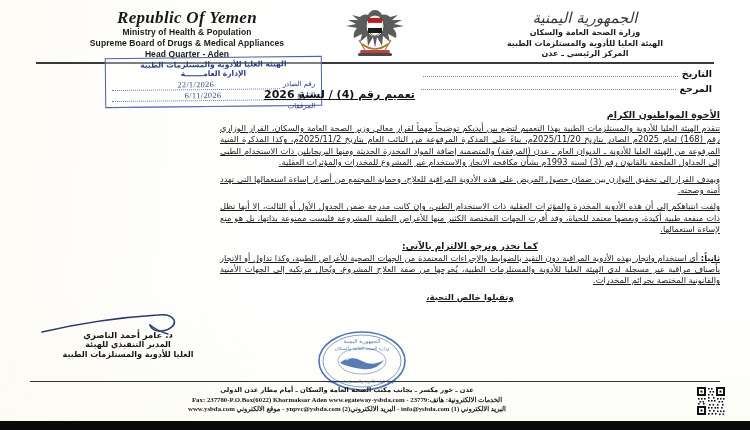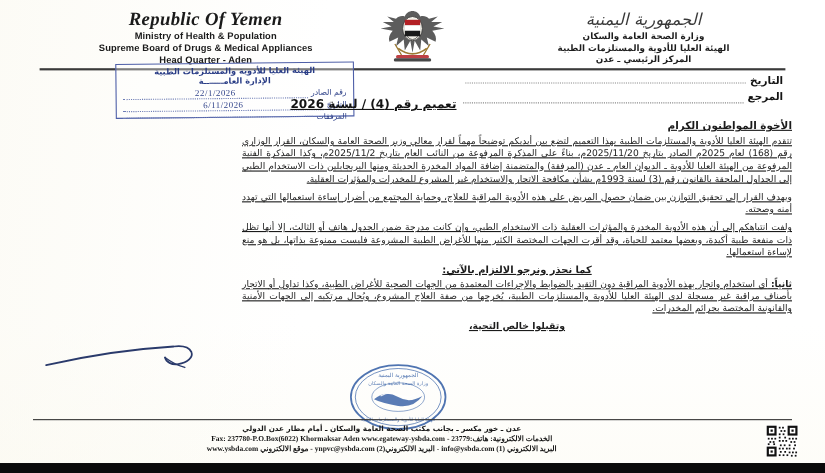--- a/index.html
+++ b/index.html
@@ -138,21 +138,21 @@
   </div>
 
   <div class="rule"></div>
 
 
   <div class="ar-daterow">
     <div style="display:flex;align-items:baseline;gap:4px;">
       <span class="lbl">التاريخ</span>
       <span class="dotline" style="width:255px;"></span>
     </div>
-    <div style="display:flex;align-items:flex-end;gap:4px;margin-top:4px;">
+    <div style="display:flex;align-items:center;gap:4px;margin-top:4px;">
       <span class="lbl">المرجع</span>
       <span class="dotline" style="width:255px;"></span>
     </div>
   </div>
 
   <div class="stampbox">
     <div class="s1">الهيئة العليا للأدوية والمستلزمات الطبية</div>
     <div class="s2">الإدارة العامـــــــة</div>
     <div class="fieldrow">
       <span class="fl">رقم الصادر</span>
@@ -168,37 +168,42 @@
     </div>
   </div>
 
   <div class="title">تعميم رقم (4) / لسنة 2026</div>
 
   <div class="body">
     <div class="salut">الأخوة المواطنون الكرام</div>
 
     <div class="para">تتقدم الهيئة العليا للأدوية والمستلزمات الطبية بهذا التعميم لتضع بين أيديكم توضيحاً مهماً لقرار معالي وزير الصحة العامة والسكان، القرار الوزاري رقم (168) لعام 2025م الصادر بتاريخ 2025/11/20م، بناءً على المذكرة المرفوعة من النائب العام بتاريخ 2025/11/2م، وكذا المذكرة الفنية المرفوعة من الهيئة العليا للأدوية ـ الديوان العام ـ عدن (المرفقة) والمتضمنة إضافة المواد المخدرة الحديثة ومنها البريجابلين ذات الاستخدام الطبي إلى الجداول الملحقة بالقانون رقم (3) لسنة 1993م بشأن مكافحة الاتجار والاستخدام غير المشروع للمخدرات والمؤثرات العقلية.</div>
     <div class="para">ويهدف القرار إلى تحقيق التوازن بين ضمان حصول المريض على هذه الأدوية المراقبة للعلاج، وحماية المجتمع من أضرار إساءة استعمالها التي تهدد أمنه وصحته.</div>
-    <div class="para">ولفت انتباهكم إلى أن هذه الأدوية المخدرة والمؤثرات العقلية ذات الاستخدام الطبي، وإن كانت مدرجة ضمن الجدول هاتف أو الثالث، إلا أنها تظل ذات منفعة طبية أكيدة، وبعضها معتمد للحياة، وقد أقرت الجهات المختصة الكثير منها للأغراض الطبية المشروعة فليست ممنوعة بذاتها، بل هو منع لإساءة استعمالها.</div>
+    <div class="para">ولفت انتباهكم إلى أن هذه الأدوية المخدرة والمؤثرات العقلية ذات الاستخدام الطبي، وإن كانت مدرجة ضمن الجدول الأول أو الثالث، إلا أنها تظل ذات منفعة طبية أكيدة، وبعضها معتمد للحياة، وقد أقرت الجهات المختصة الكثير منها للأغراض الطبية المشروعة فليست ممنوعة بذاتها، بل هو منع لإساءة استعمالها.</div>
 
     <div class="subhead">كما نحذر ونرجو الالتزام بالآتي:</div>
 
     <div class="item">
       <span class="lead">ثانياً:</span>
       <span>أي استخدام واتجار بهذه الأدوية المراقبة دون التقيد بالضوابط والإجراءات المعتمدة من الجهات الصحية للأغراض الطبية، وكذا تداول أو الاتجار بأصناف مراقبة غير مسجلة لدى الهيئة العليا للأدوية والمستلزمات الطبية، يُخرجها من صفة العلاج المشروع، ويُحال مرتكبه إلى الجهات الأمنية والقانونية المختصة بجرائم المخدرات.</span>
     </div>
 
     <div class="closing">وتقبلوا خالص التحية،</div>
   </div>
 
   <svg class="penstroke" viewBox="0 0 150 26">
     <path d="M4 20 C30 14 70 6 120 3 C128 2 134 4 136 8 C138 13 132 18 124 19 C118 20 113 17 112 13" fill="none" stroke="#2a3a6b" stroke-width="1.6" stroke-linecap="round"></path>
     <path d="M112 13 C116 16 122 20 130 22" fill="none" stroke="#2a3a6b" stroke-width="1.3" stroke-linecap="round"></path>
   </svg>
 
+  <div class="sig">
+    <div class="name">د. عامر أحمد الناصري</div>
+    <div class="role">المدير التنفيذي للهيئة</div>
+    <div class="role">العليا للأدوية والمستلزمات الطبية</div>
+  </div>
 
   <svg class="roundstamp" viewBox="0 0 92 62">
     <g transform="translate(46,31)">
       <ellipse rx="43" ry="29" fill="none" stroke="#1f4e9c" stroke-width="1.6" opacity="0.85"></ellipse>
       <ellipse rx="39" ry="26" fill="none" stroke="#1f4e9c" stroke-width="0.8" opacity="0.75"></ellipse>
       <ellipse rx="24" ry="13" fill="none" stroke="#1f4e9c" stroke-width="0.8" opacity="0.6"></ellipse>
       <path d="M-22 2 q10 -9 22 -2 q10 6 22 -1 q-8 11 -22 9 q-14 -2 -22 -6 Z" fill="#1f4e9c" opacity="0.8"></path>
       <path d="M-16 -1 q8 -5 16 -1 q8 4 15 0" fill="none" stroke="#ffffff" stroke-width="1" opacity="0.9"></path>
       <text x="0" y="-18" text-anchor="middle" font-family="DejaVu Sans, sans-serif" font-size="5.2" fill="#1f4e9c" opacity="0.85">الجمهورية اليمنية</text>
       <text x="0" y="-11" text-anchor="middle" font-family="DejaVu Sans, sans-serif" font-size="4.6" fill="#1f4e9c" opacity="0.8">وزارة الصحة العامة والسكان</text>

